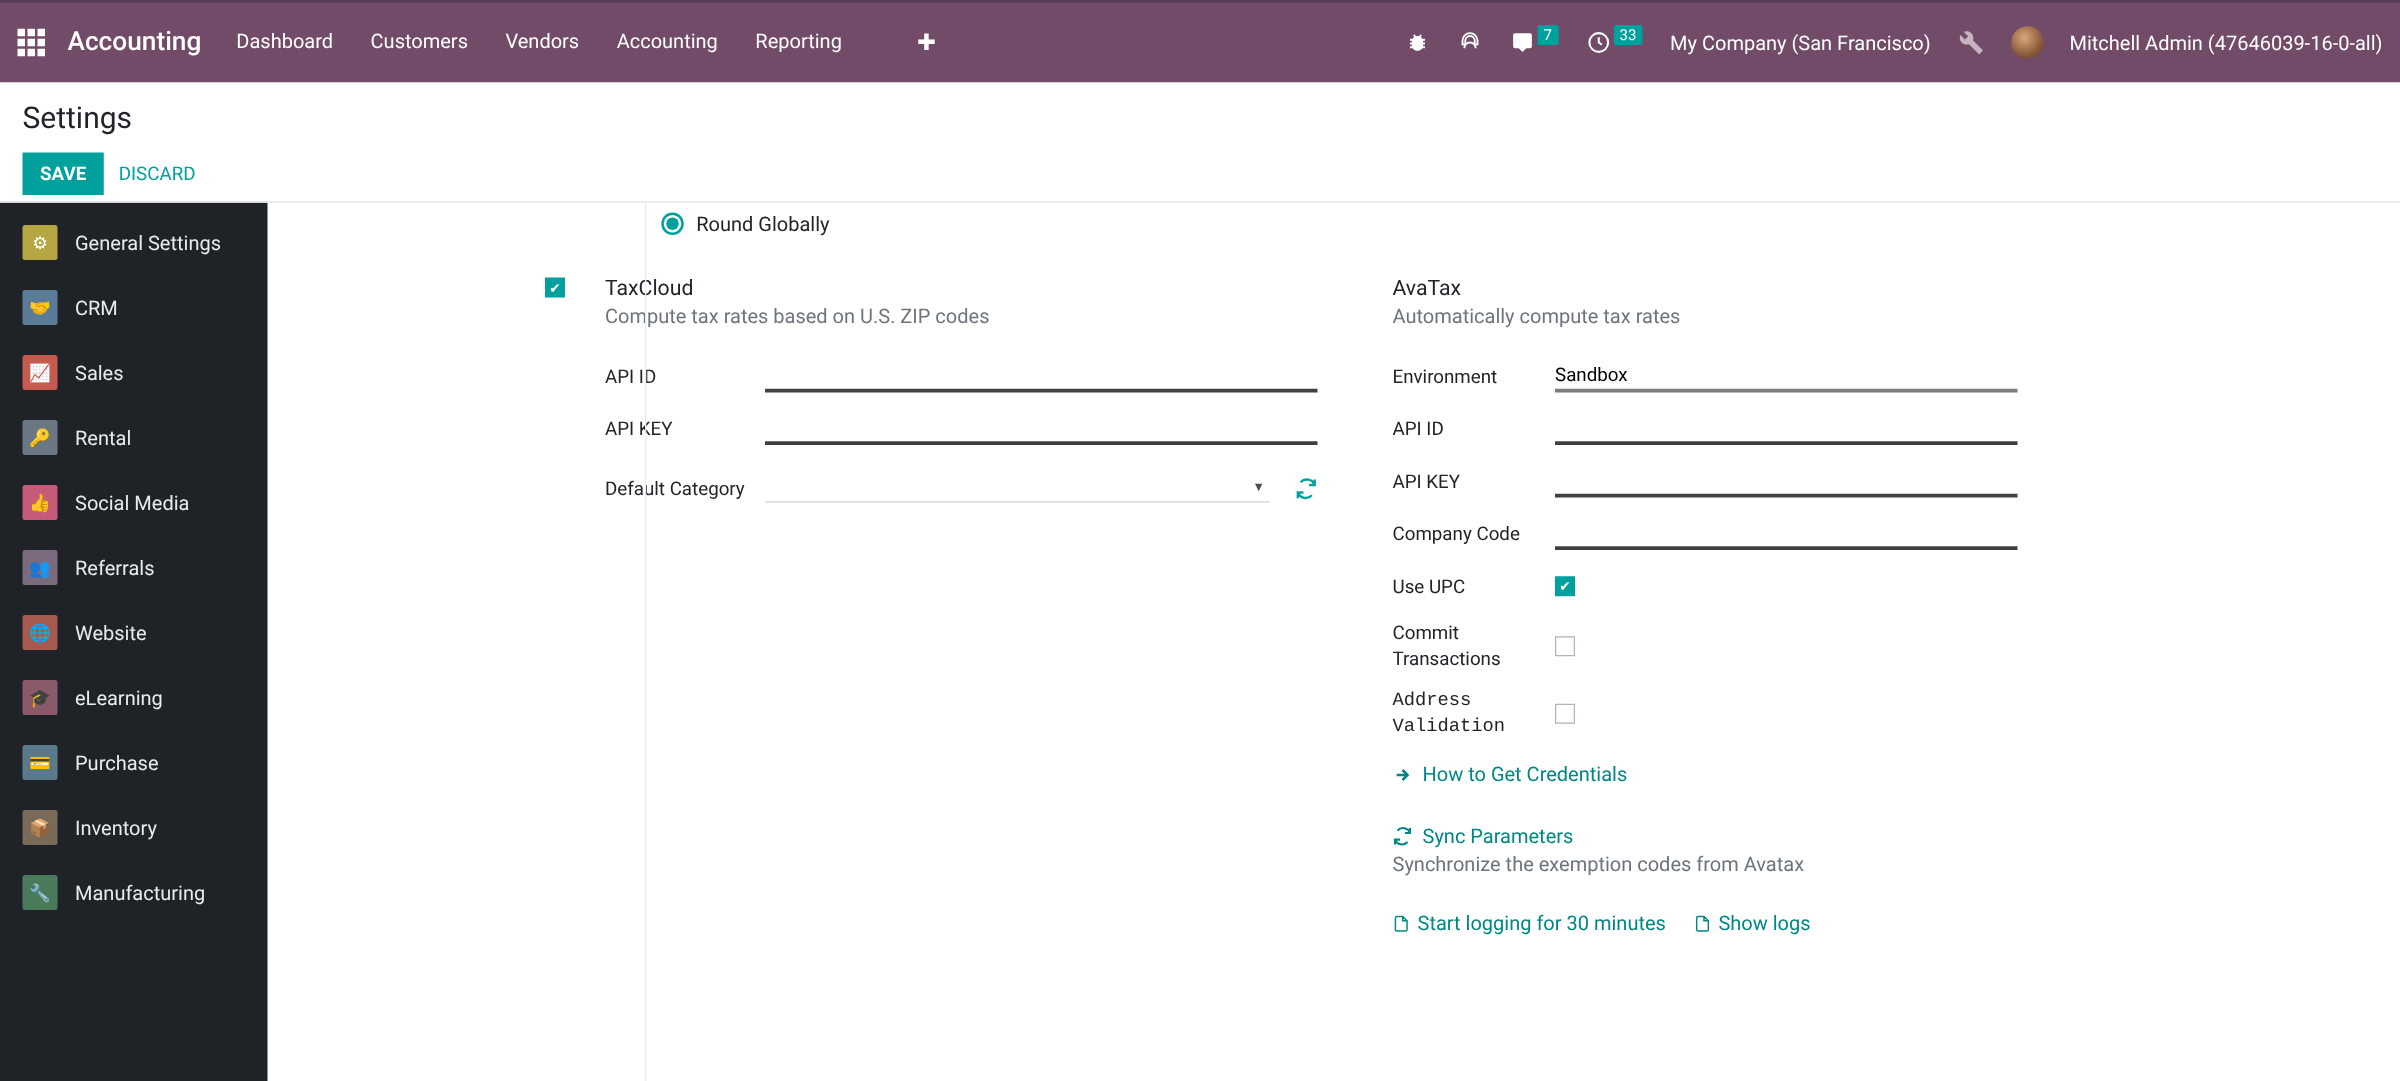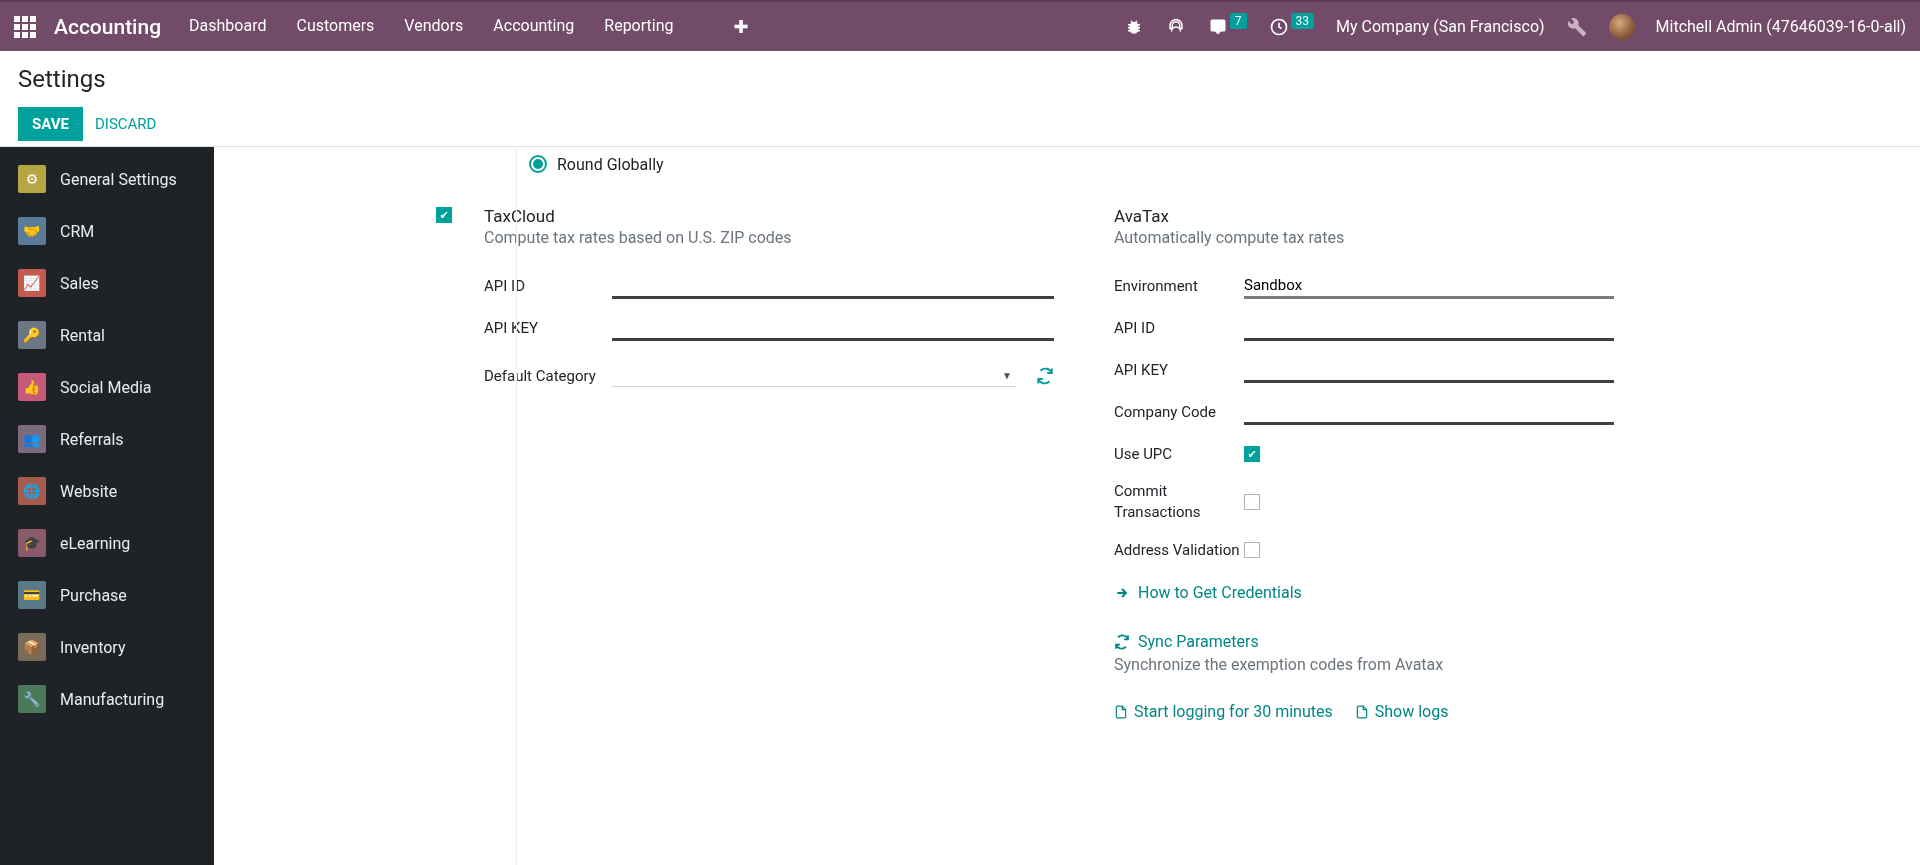--- a/index.html
+++ b/index.html
@@ -1,19 +1,19 @@
 <!DOCTYPE html>
 <html><head>
 <meta charset="utf-8">
 <style>
 * { box-sizing: border-box; margin: 0; padding: 0; font-family: -apple-system, BlinkMacSystemFont, "Segoe UI", Roboto, Helvetica, Arial, sans-serif; }
 html, body { width: 1920px; height: 865px; overflow: hidden; background: #fff; }
 
 
-.topbar { position: relative; height: 51px; background: #714b67; display: flex; align-items: center; color: #fff; padding: 0 14px; font-size: 16px; border-top: 2px solid #5a3c52; }
+.topbar { position: relative; height: 66px; background: #714b67; display: flex; align-items: center; color: #fff; padding: 0 14px; font-size: 16px; border-top: 2px solid #5a3c52; }
 .apps-grid { width: 22px; height: 22px; display: grid; grid-template-columns: repeat(3,1fr); grid-template-rows: repeat(3,1fr); gap: 2px; margin-right: 18px; cursor: pointer; }
 .apps-grid span { background: #fff; width: 100%; height: 100%; }
 .brand { font-size: 21px; font-weight: 500; margin-right: 28px; }
 .menu-items { display: flex; gap: 30px; }
 .menu-items a { color: #fff; text-decoration: none; font-size: 16px; cursor: pointer; }
 .plus { font-size: 18px; cursor:pointer; margin-left:30px; }
 .topbar-right { margin-left: auto; display: flex; align-items: center; gap: 22px; }
 .ticon { width: 20px; height: 20px; display:inline-flex; align-items:center; justify-content:center; cursor:pointer; }
 .badge-wrap { position: relative; display: inline-flex; align-items: center; cursor:pointer; }
 .badge { background: #00a09d; color: #fff; font-size: 12px; padding: 1px 5px; border-radius: 2px; margin-left: 2px; position: relative; top: -6px; }
@@ -258,21 +258,21 @@
         </div>
         <div class="field-row">
           <span class="field-label-r">Use UPC</span>
           <span class="check">✔</span>
         </div>
         <div class="field-row">
           <span class="field-label-r" style="line-height:1.4;">Commit Transactions</span>
           <span class="check-empty"></span>
         </div>
         <div class="field-row">
-          <span class="field-label-r" style="line-height:1.4;">Address Validation</span>
+          <span class="field-label-r" style="line-height:1.4;font-family:Liberation Mono, monospace;">Address Validation</span>
           <span class="check-empty"></span>
         </div>
 
         <div class="link-row">
           <svg width="16" height="16" viewBox="0 0 24 24" fill="#008784">
               <path d="M5 12h12m-5-6 6 6-6 6" stroke="#008784" stroke-width="3" fill="none"></path>
             </svg>
           <span>How to Get Credentials</span>
         </div>
 

